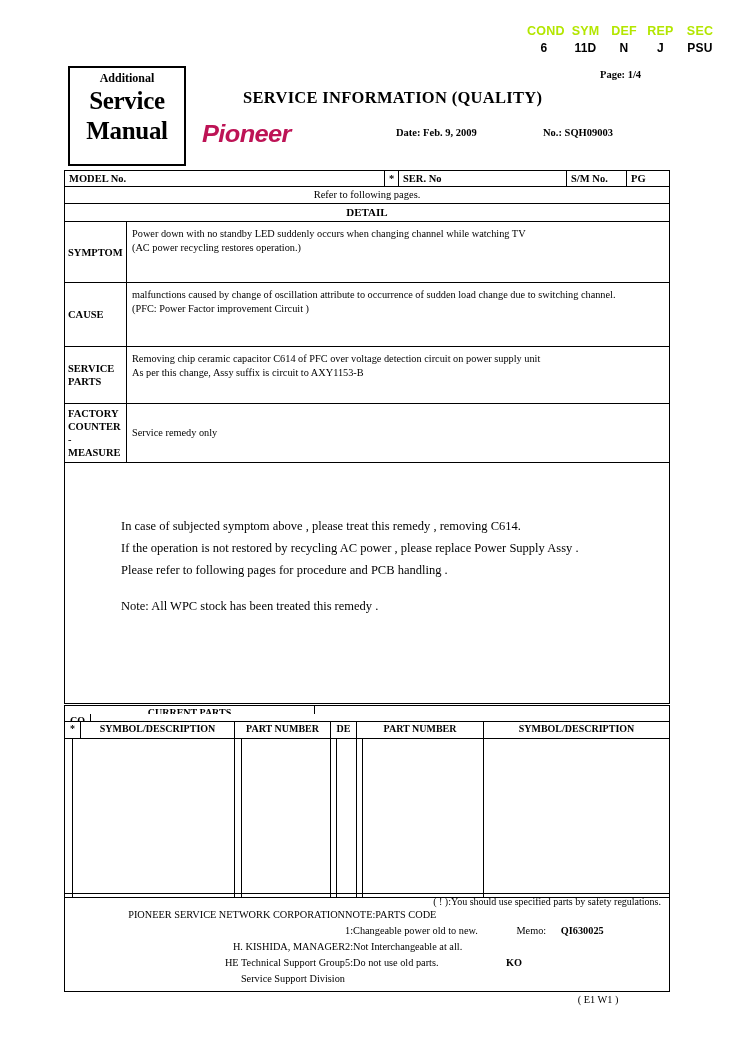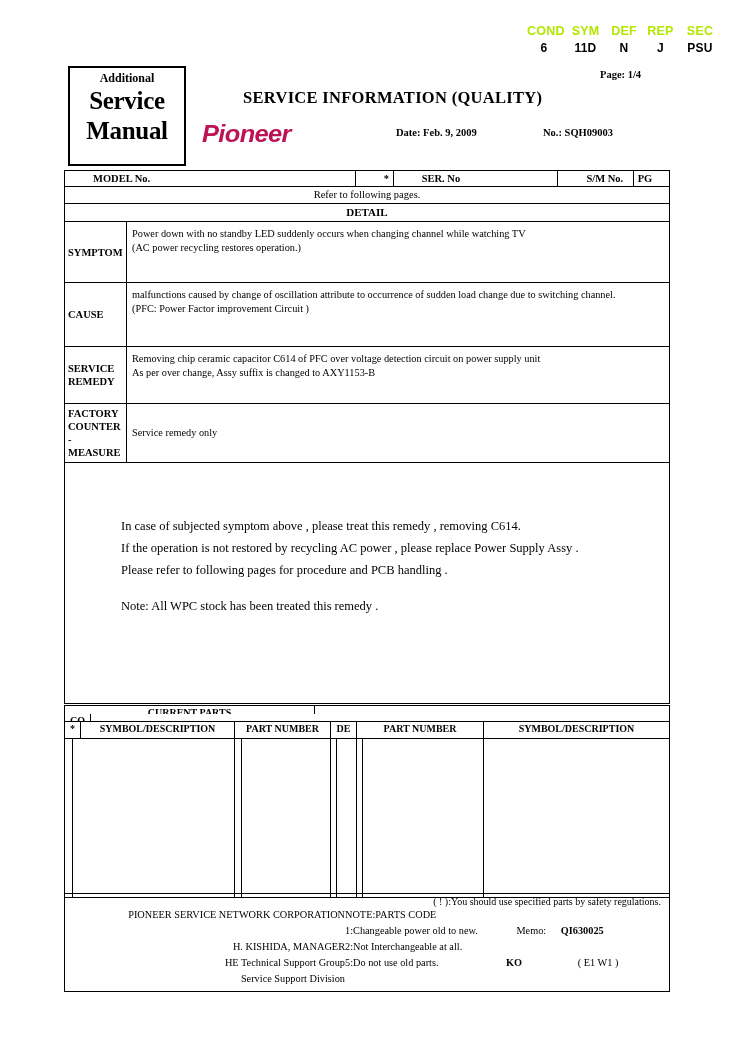--- a/index.html
+++ b/index.html
@@ -143,21 +143,21 @@
     box-sizing: border-box;
   }
   .row.last { border-bottom: none; }
 
   .cell {
     box-sizing: border-box;
     padding: 2px 4px;
     font-family: "Liberation Serif", serif;
     font-size: 10.5px;
   }
-  .bd-r { border-right: 1.6px solid #000; margin-left: 24px; }
+  .bd-r { border-right: 1.6px solid #000; }
 
   .hdr-bold {
     font-weight: bold;
     font-size: 10.5px;
   }
 
   
   .c-model { width: 320px; }
   .c-star  { width: 14px; text-align: center; }
   .c-ser   { width: 168px; }
@@ -291,21 +291,21 @@
   .foot-left  { width: 268px; text-align: right; }
   .foot-right { flex: 1; position: relative; }
   .fl-line { white-space: nowrap; }
   .fr-line { white-space: nowrap; }
   .memo-inline { margin-left: 36px; }
   .ko-line {
     display: flex;
   }
   .ko-a { width: 130px; }
   .ko-b { width: 78px; text-align: center; font-weight: bold; }
-  .ko-c { width: 90px; text-align: center; }
+  .ko-c { width: 90px; text-align: center; margin-top: 37px; }
   .spacer-line { height: 16px; }
 </style>
 </head>
 <body>
 
 <div class="page">
 
   <div class="code-strip">
     <div class="code-row labels">
       <span class="c-cond">COND</span>
@@ -365,25 +365,25 @@
       </div>
       <div class="content">
         <div>malfunctions caused by change of oscillation attribute to occurrence of sudden load change due to switching channel.</div>
         <div>(PFC: Power Factor improvement Circuit )</div>
       </div>
     </div>
 
     <div class="row r-remedy">
       <div class="lbl">
         <span>SERVICE</span>
-        <span>REMEDY</span>
+        <span>PARTS</span>
       </div>
       <div class="content">
         <div>Removing chip ceramic capacitor C614 of PFC over voltage detection circuit on power supply unit</div>
-        <div>As per over change, Assy suffix is changed to AXY1153-B</div>
+        <div>As per this change, Assy suffix is circuit to AXY1153-B</div>
       </div>
     </div>
 
     <div class="row r-factory">
       <div class="lbl">
         <span>FACTORY</span>
         <span>COUNTER</span>
         <span>-MEASURE</span>
       </div>
       <div class="content" style="padding-top:22px;">Service remedy only</div>

